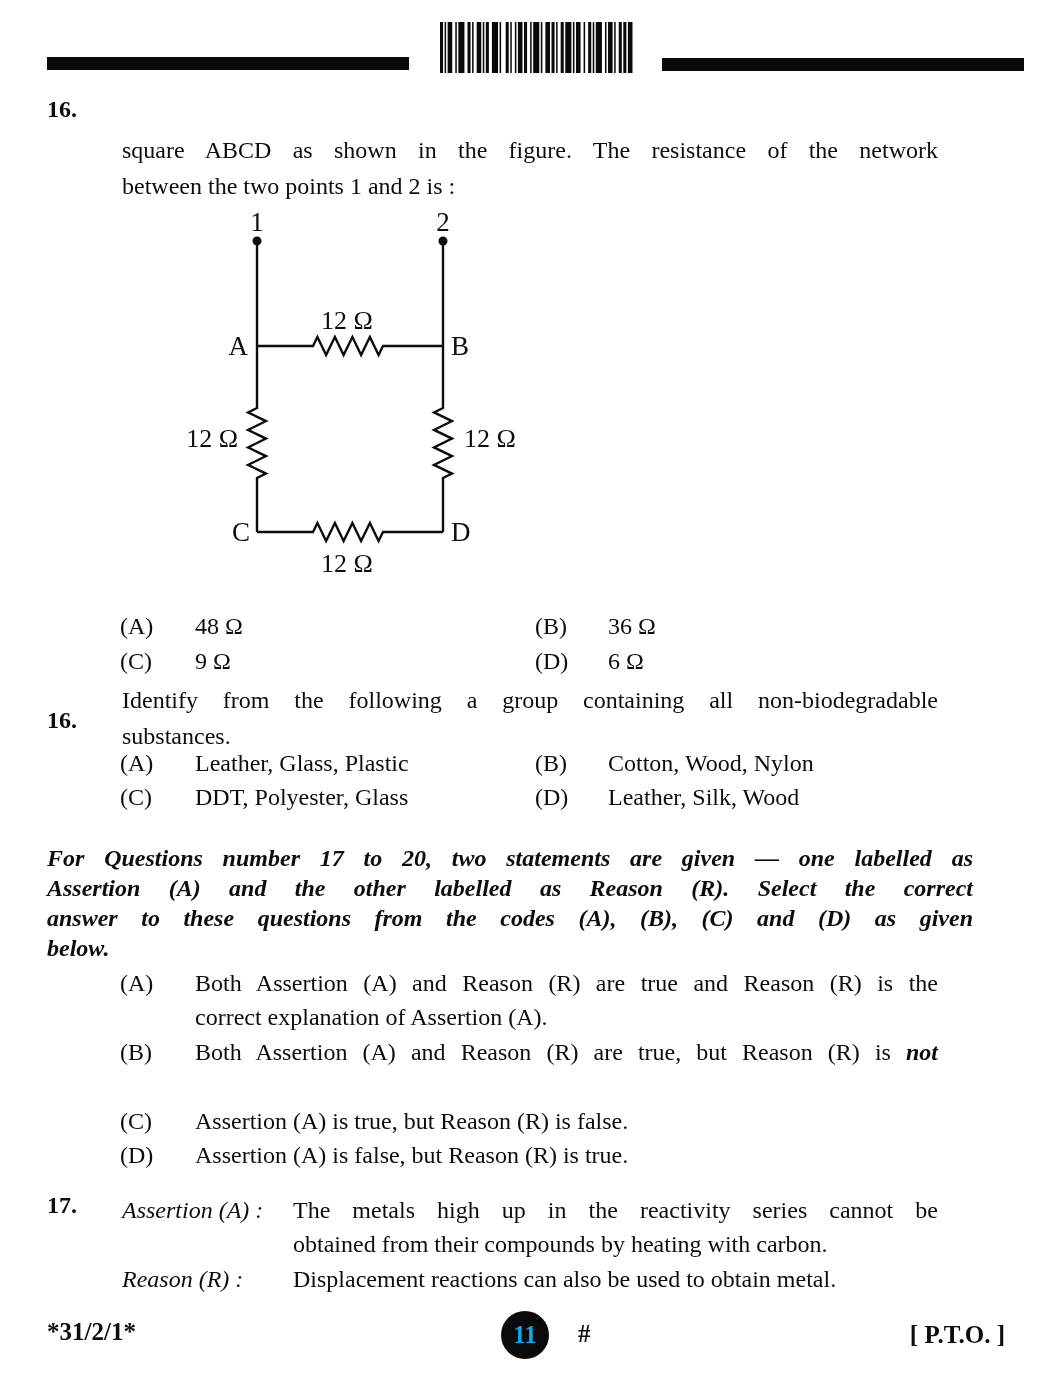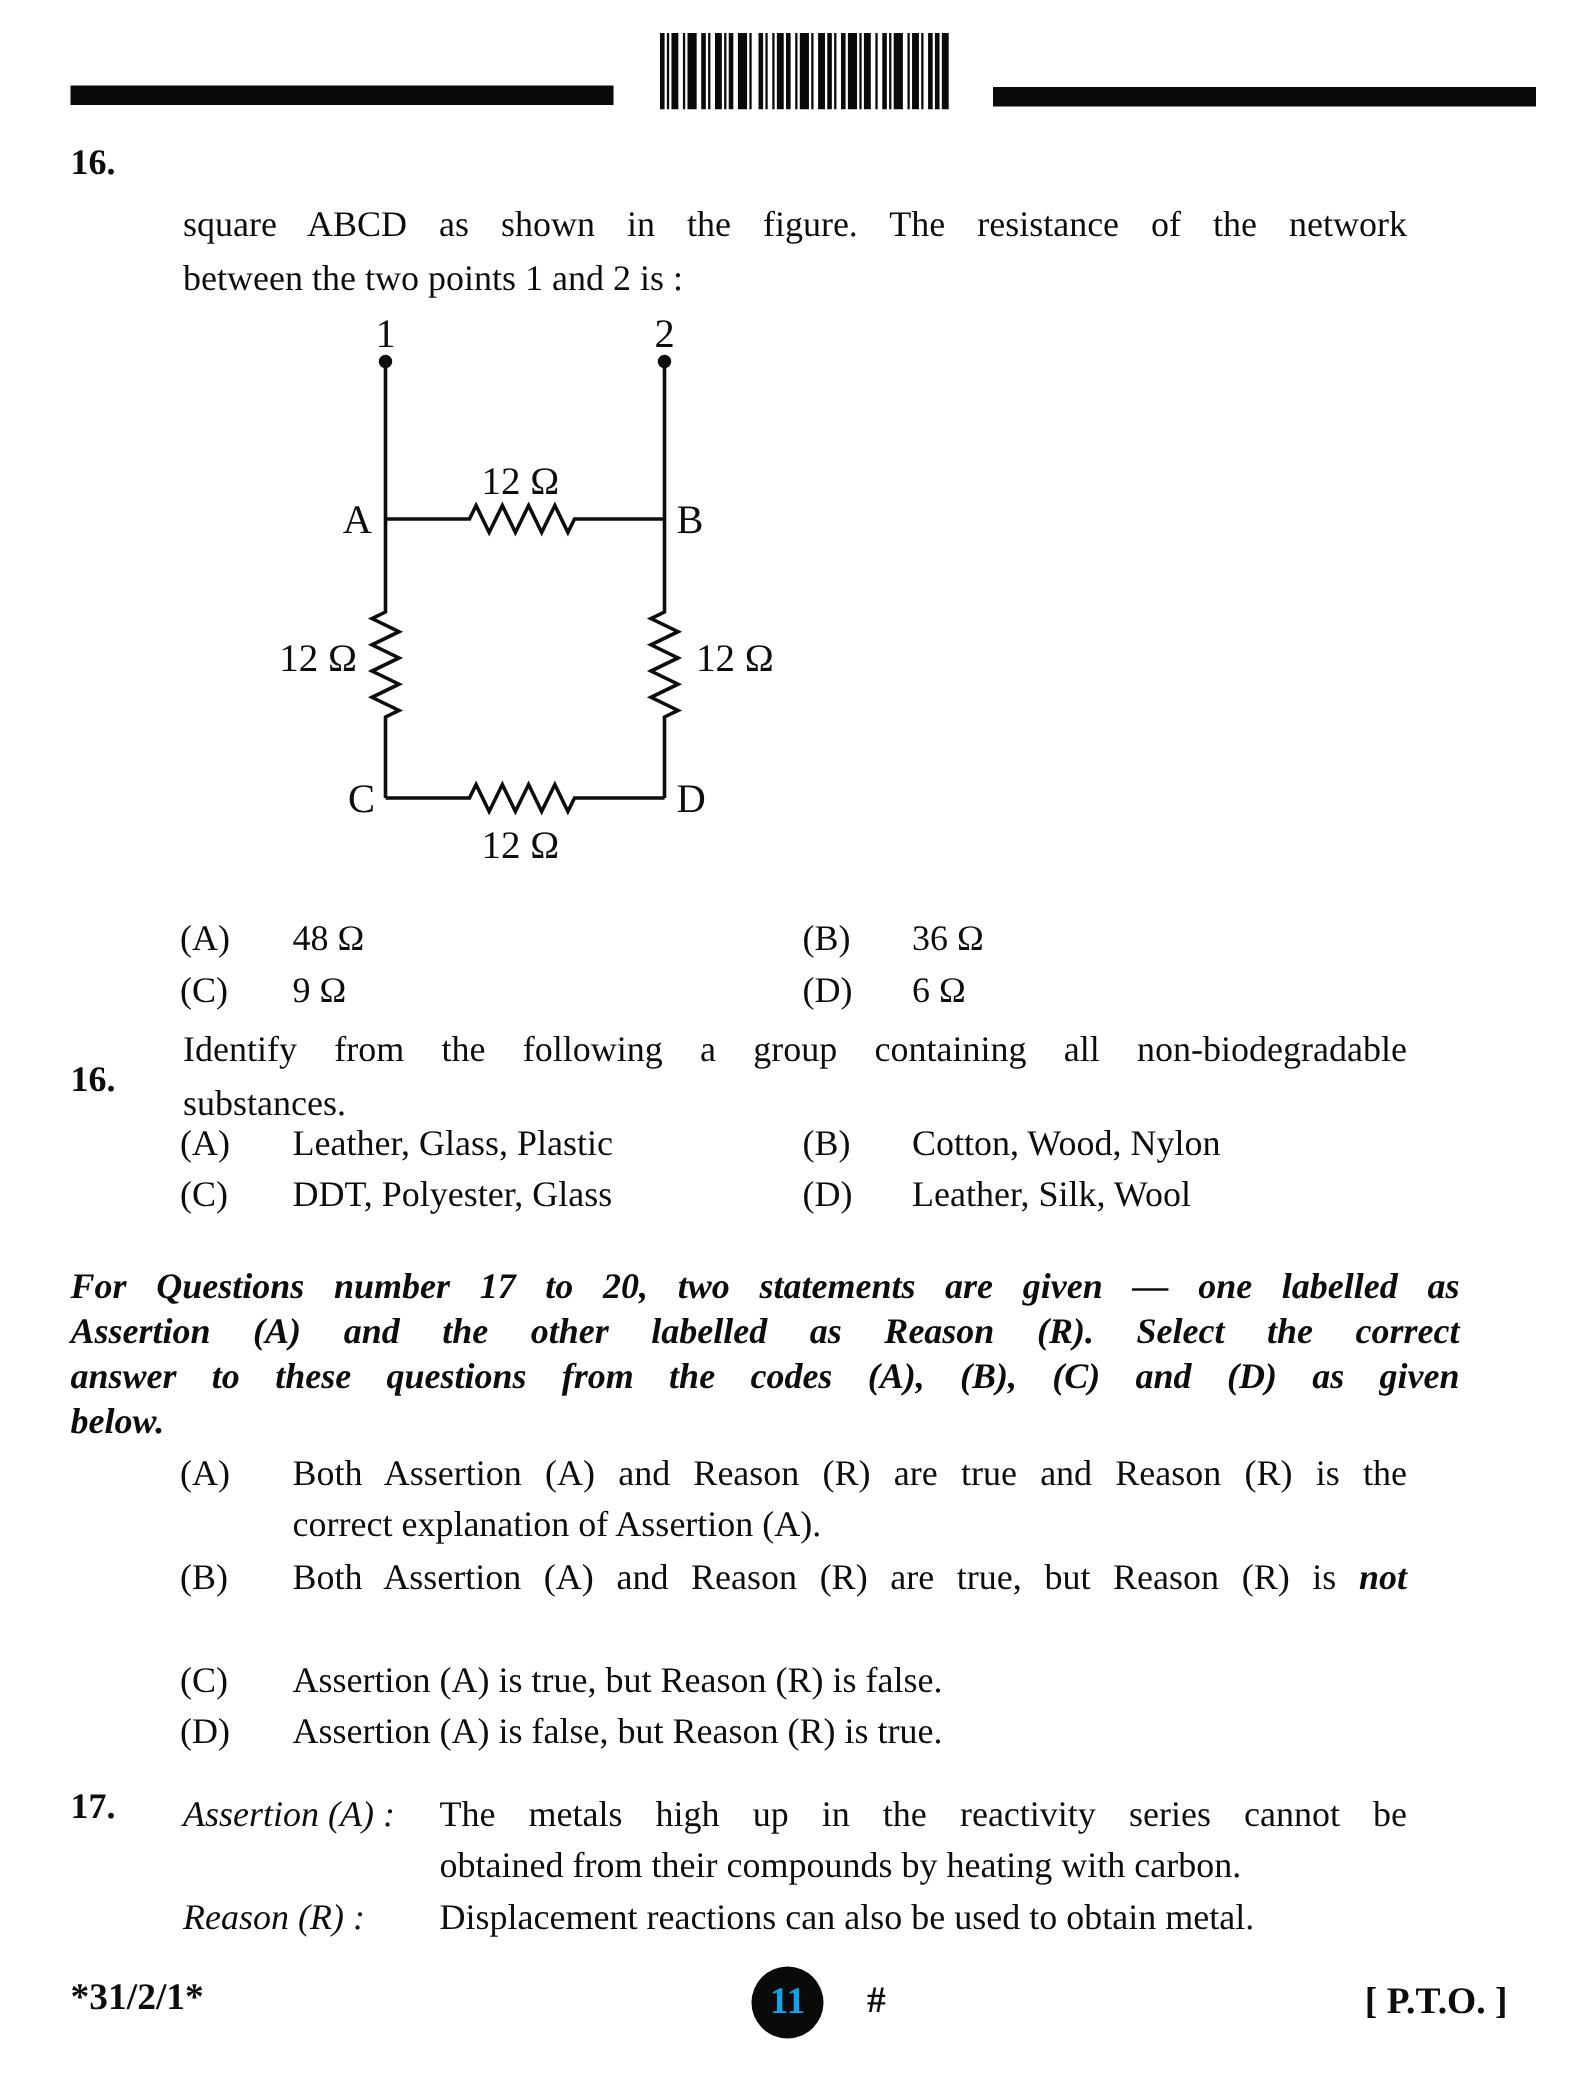--- a/index.html
+++ b/index.html
@@ -126,21 +126,21 @@
   <div class="abs" style="left:0;top:750px;width:1046px;height:35px;">
     <span class="opt-label" style="left:120px;">(A)</span>
     <span class="opt-text" style="left:195px;">Leather, Glass, Plastic</span>
     <span class="opt-label" style="left:535px;">(B)</span>
     <span class="opt-text" style="left:608px;">Cotton, Wood, Nylon</span>
   </div>
   <div class="abs" style="left:0;top:784px;width:1046px;height:35px;">
     <span class="opt-label" style="left:120px;">(C)</span>
     <span class="opt-text" style="left:195px;">DDT, Polyester, Glass</span>
     <span class="opt-label" style="left:535px;">(D)</span>
-    <span class="opt-text" style="left:608px;">Leather, Silk, Wool</span>
+    <span class="opt-text" style="left:608px;">Leather, Silk, Wood</span>
   </div>
 
   <div class="abs instr jline" style="left:47px;top:843px;width:926px;">For Questions number 17 to 20, two statements are given — one labelled as</div>
   <div class="abs instr jline" style="left:47px;top:873px;width:926px;">Assertion (A) and the other labelled as Reason (R). Select the correct</div>
   <div class="abs instr" style="left:47px;top:933px;width:926px;">below.</div>
   <div class="abs instr jline" style="left:47px;top:903px;width:926px;">answer to these questions from the codes (A), (B), (C) and (D) as given</div>
 
   <div class="abs code-line" style="left:120px;top:966px;">(A)</div>
   <div class="abs code-line jline" style="left:195px;top:966px;width:743px;">Both Assertion (A) and Reason (R) are true and Reason (R) is the</div>
   <div class="abs code-line" style="left:195px;top:1000px;width:743px;">correct explanation of Assertion (A).</div>

